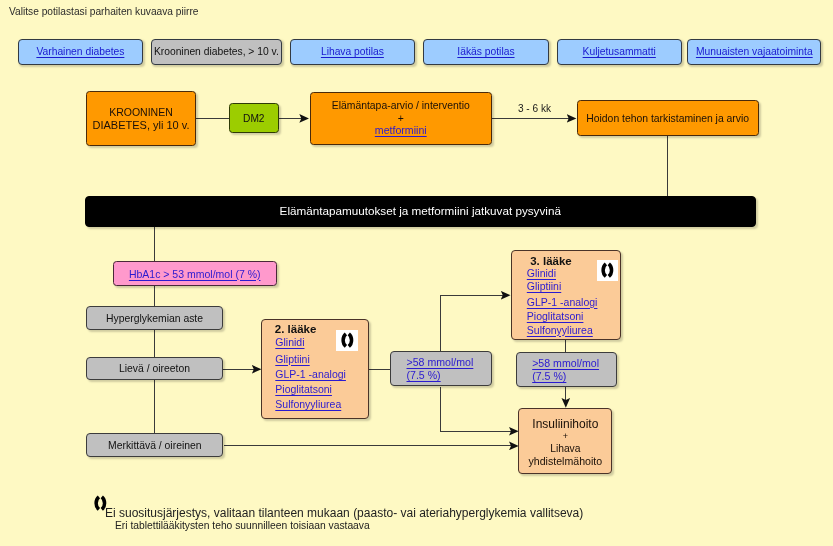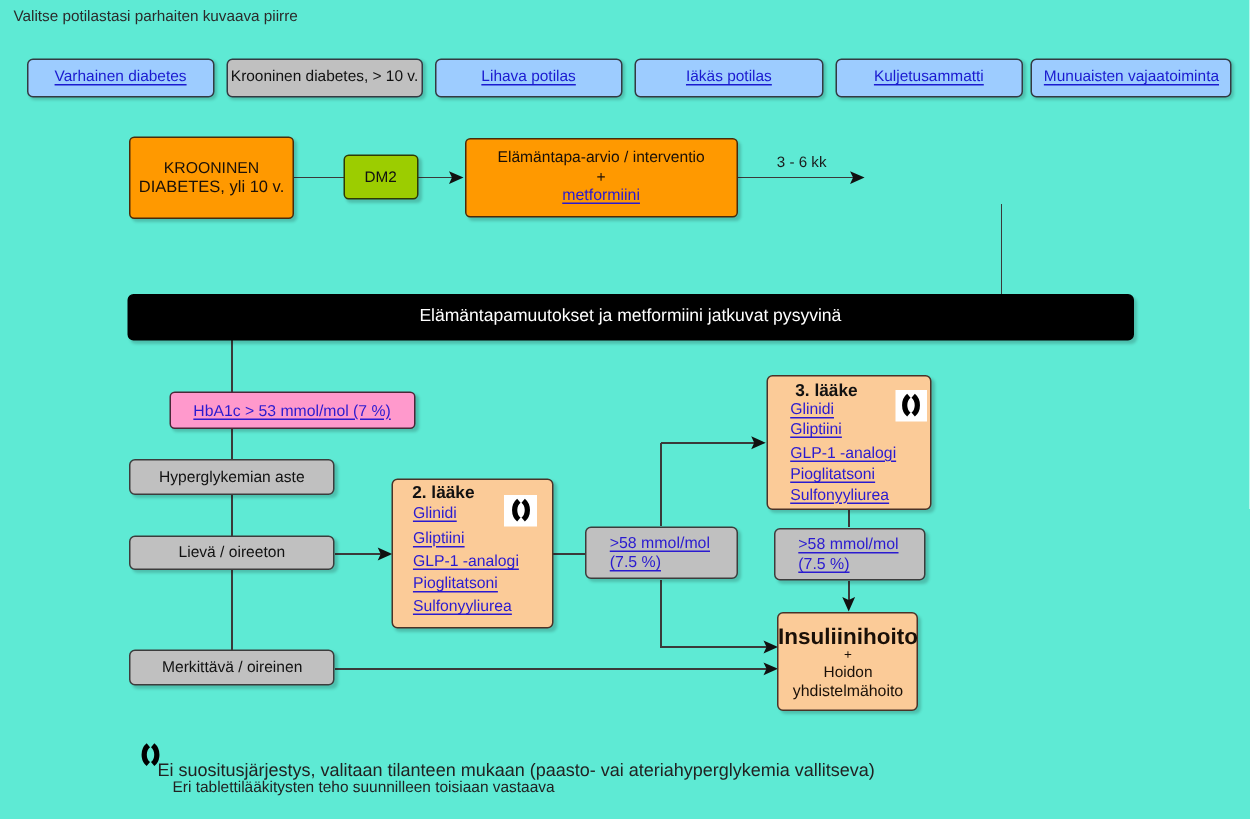--- a/index.html
+++ b/index.html
@@ -1,17 +1,17 @@
 <!DOCTYPE html>
 <html><head>
 <meta charset="utf-8">
 <style>
   html,body{margin:0;padding:0;background:#fff;}
   body{width:833px;height:546px;font-family:"Liberation Sans",sans-serif;overflow:hidden;-webkit-font-smoothing:antialiased;}
-  #stage{position:relative;width:833px;height:546px;background:#5eead4;}
+  #stage{position:relative;width:833px;height:546px;background:#fef9c3;}
   .abs{position:absolute;box-sizing:border-box;}
 
   .prompt{left:9px;top:5.5px;font-size:10.2px;color:#2b2b2b;line-height:12px;white-space:nowrap;}
 
   
   .nav{height:25.5px;box-shadow:1.5px 1.5px 2px rgba(0,0,0,0.18);border:1.6px solid #333a42;border-radius:4px;display:flex;align-items:center;justify-content:center;top:39.2px;}
   .nav-blue{background:#9dccff;}
   .nav-gray{background:#c0c0c0;}
   .nav .lbl{font-size:10.3px;line-height:12px;margin-top:1px;white-space:nowrap;}
   .nav-blue .lbl{color:#1a1ad0;text-decoration:underline;text-underline-offset:2px;}
@@ -98,20 +98,23 @@
 
   <div class="abs box orange" style="left:309.6px;top:91.7px;width:182.3px;height:53.1px;"></div>
   <div class="abs ctr" style="left:309.6px;top:99.5px;width:182.3px;font-size:10.4px;line-height:11px;color:#1a1008;">Elämäntapa-arvio / interventio</div>
   <div class="abs ctr" style="left:309.6px;top:113.3px;width:182.3px;font-size:10.4px;line-height:11px;color:#1a1008;">+</div>
   <div class="abs ctr" style="left:309.6px;top:123px;width:182.3px;line-height:11px;">
     <a class="lk" style="font-size:10.6px;">metformiini</a>
   </div>
 
   <div class="abs" style="left:517.9px;top:102.5px;font-size:10.1px;line-height:11px;color:#1a1a1a;white-space:nowrap;">3 - 6 kk</div>
 
+  <div class="abs box orange" style="left:576.6px;top:100px;width:182.2px;height:36px;">
+    <div style="font-size:10.4px;color:#1a1008;line-height:12px;margin-top:2px;">Hoidon tehon tarkistaminen ja arvio</div>
+  </div>
 
   <div class="abs box black" style="left:85px;top:195.5px;width:670.5px;height:31.3px;">
     <div style="font-size:11.7px;color:#fff;line-height:14px;">Elämäntapamuutokset ja metformiini jatkuvat pysyvinä</div>
   </div>
 
   <div class="abs box pink" style="left:72.6px;top:260.5px;width:164.2px;height:25px;margin-left:40px;">
     <span class="pk" style="font-size:10.5px;line-height:12px;margin-top:1px;">HbA1c &gt; 53 mmol/mol (7 %)</span>
   </div>
 
   <div class="abs box gray" style="left:86.1px;top:306px;width:136.9px;height:24.1px;">
@@ -162,23 +165,23 @@
 
   <div class="abs box gray" style="left:389.7px;top:350.6px;width:102px;height:35.9px;"></div>
   <a class="abs pk" style="left:406.5px;top:356.5px;font-size:10.6px;line-height:11px;">&gt;58 mmol/mol</a>
   <a class="abs pk" style="left:406.5px;top:369.9px;font-size:10.6px;line-height:11px;">(7.5 %)</a>
 
   <div class="abs box gray" style="left:515.6px;top:351.5px;width:101.1px;height:35.8px;"></div>
   <a class="abs pk" style="left:532.2px;top:357.5px;font-size:10.6px;line-height:11px;">&gt;58 mmol/mol</a>
   <a class="abs pk" style="left:532.2px;top:371.2px;font-size:10.6px;line-height:11px;">(7.5 %)</a>
 
   <div class="abs box peach" style="left:518px;top:407.9px;width:94.3px;height:66.4px;"></div>
-  <div class="abs ctr" style="left:518.7px;top:418.5px;width:93.3px;font-size:15px;font-weight:bold;line-height:11px;color:#1a1008;">Insuliinihoito</div>
+  <div class="abs ctr" style="left:518.7px;top:418.5px;width:93.3px;font-size:12px;font-weight:normal;line-height:11px;color:#1a1008;">Insuliinihoito</div>
   <div class="abs ctr" style="left:518.7px;top:430.5px;width:93.3px;font-size:9px;line-height:11px;color:#1a1008;">+</div>
-  <div class="abs ctr" style="left:518.7px;top:443.3px;width:93.3px;font-size:10.3px;line-height:11px;color:#1a1008;">Hoidon</div>
+  <div class="abs ctr" style="left:518.7px;top:443.3px;width:93.3px;font-size:10.3px;line-height:11px;color:#1a1008;">Lihava</div>
   <div class="abs ctr" style="left:518.7px;top:456.4px;width:93.3px;font-size:10.6px;line-height:11px;color:#1a1008;">yhdistelmähoito</div>
 
   <div class="abs" style="left:93.3px;top:495.2px;width:14.7px;height:16.3px;">
     <svg width="14.7" height="16.3" viewBox="0 0 14.7 16.3" overflow="visible">
         <path d="M5.9,1.9 C2.2,5.0 2.2,11.3 5.9,14.4" fill="none" stroke="#000" stroke-width="3.5"></path>
         <path d="M8.8,1.9 C12.5,5.0 12.5,11.3 8.8,14.4" fill="none" stroke="#000" stroke-width="3.5"></path>
       </svg>
   </div>
   <div class="abs" style="left:105px;top:507.5px;font-size:12px;line-height:11px;color:#222;white-space:nowrap;">Ei suositusjärjestys, valitaan tilanteen mukaan (paasto- vai ateriahyperglykemia vallitseva)</div>
   <div class="abs" style="left:115px;top:520.2px;font-size:10.3px;line-height:11px;color:#222;white-space:nowrap;">Eri tablettilääkitysten teho suunnilleen toisiaan vastaava</div>

